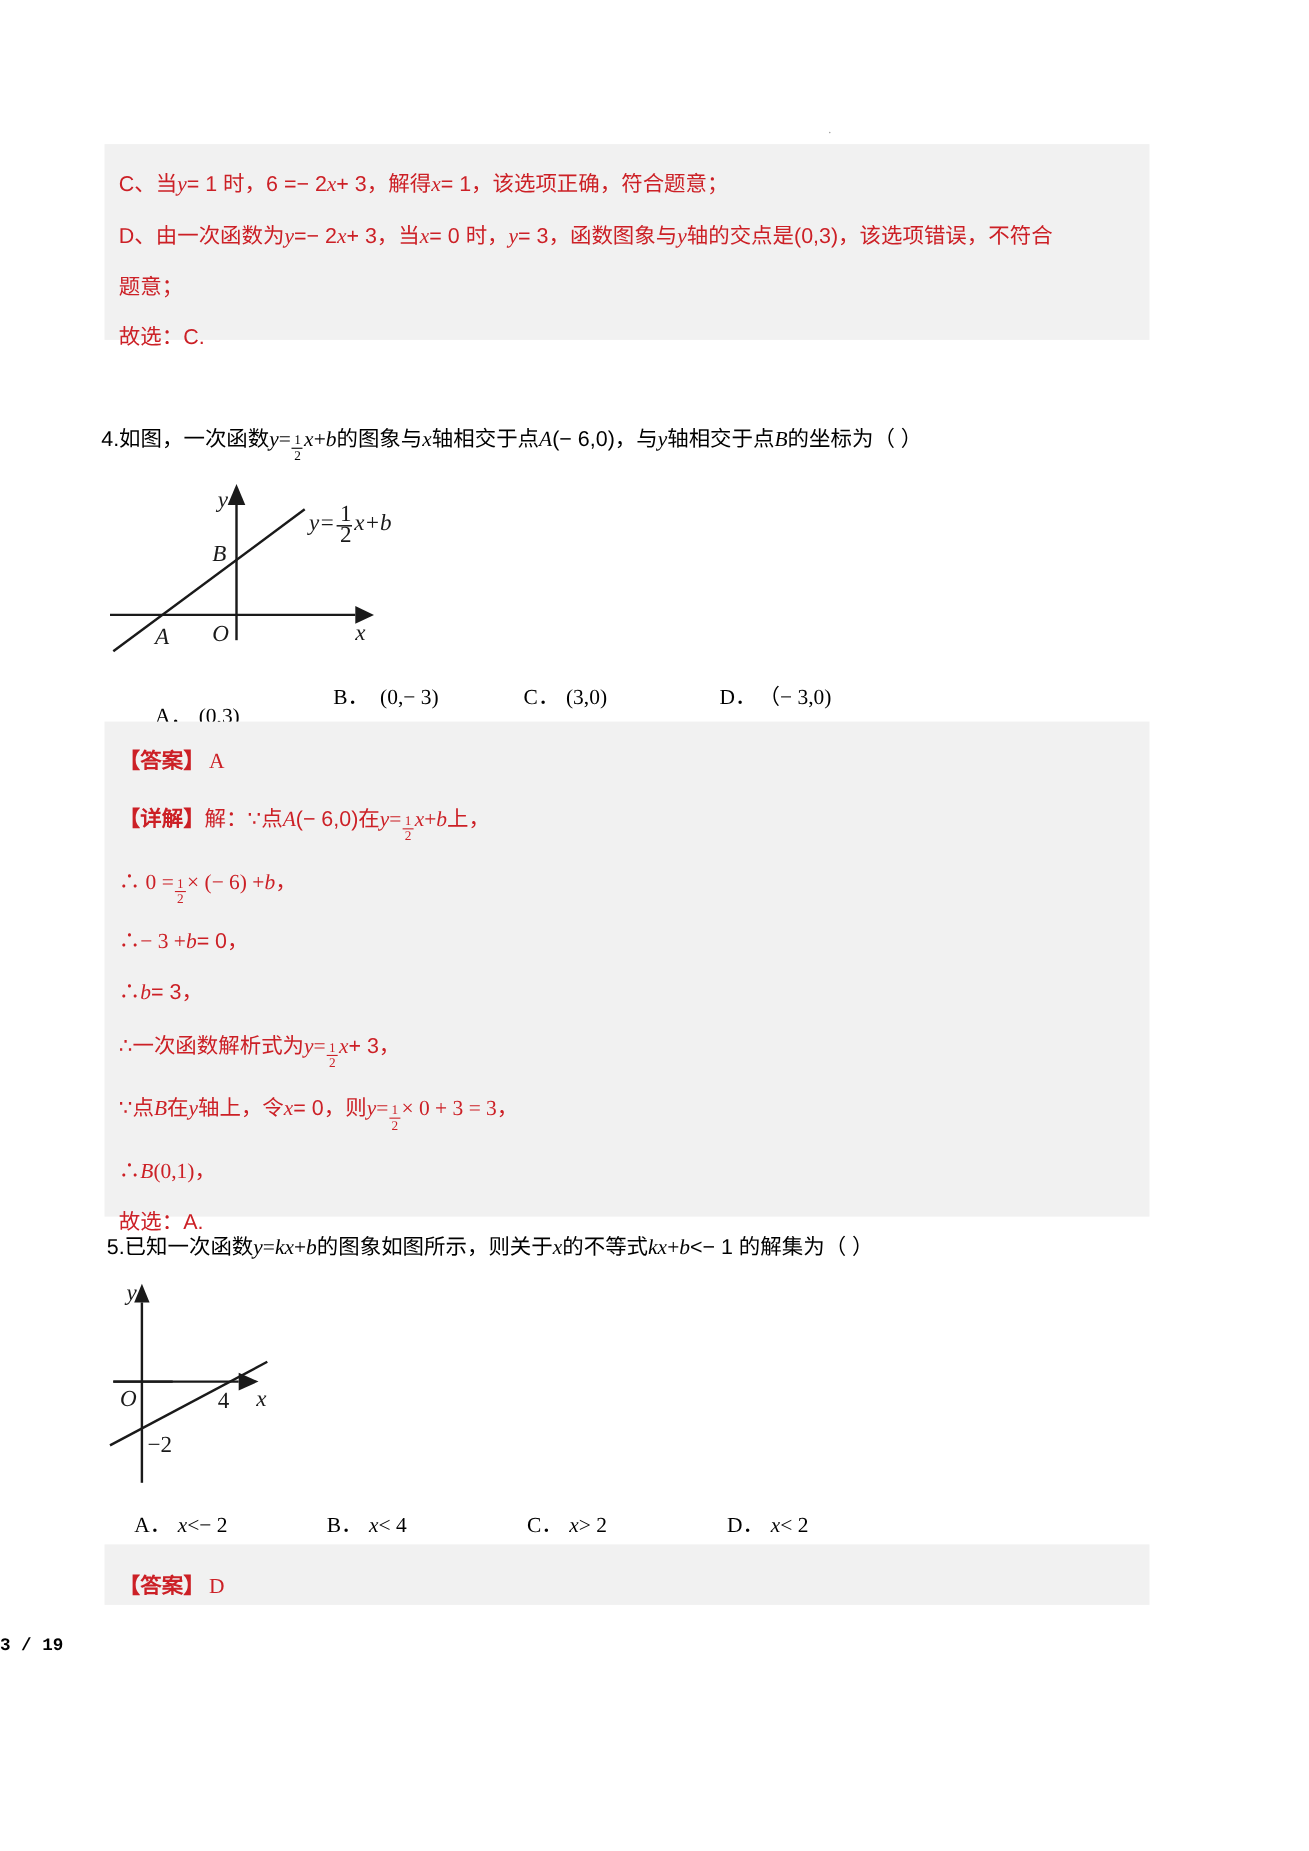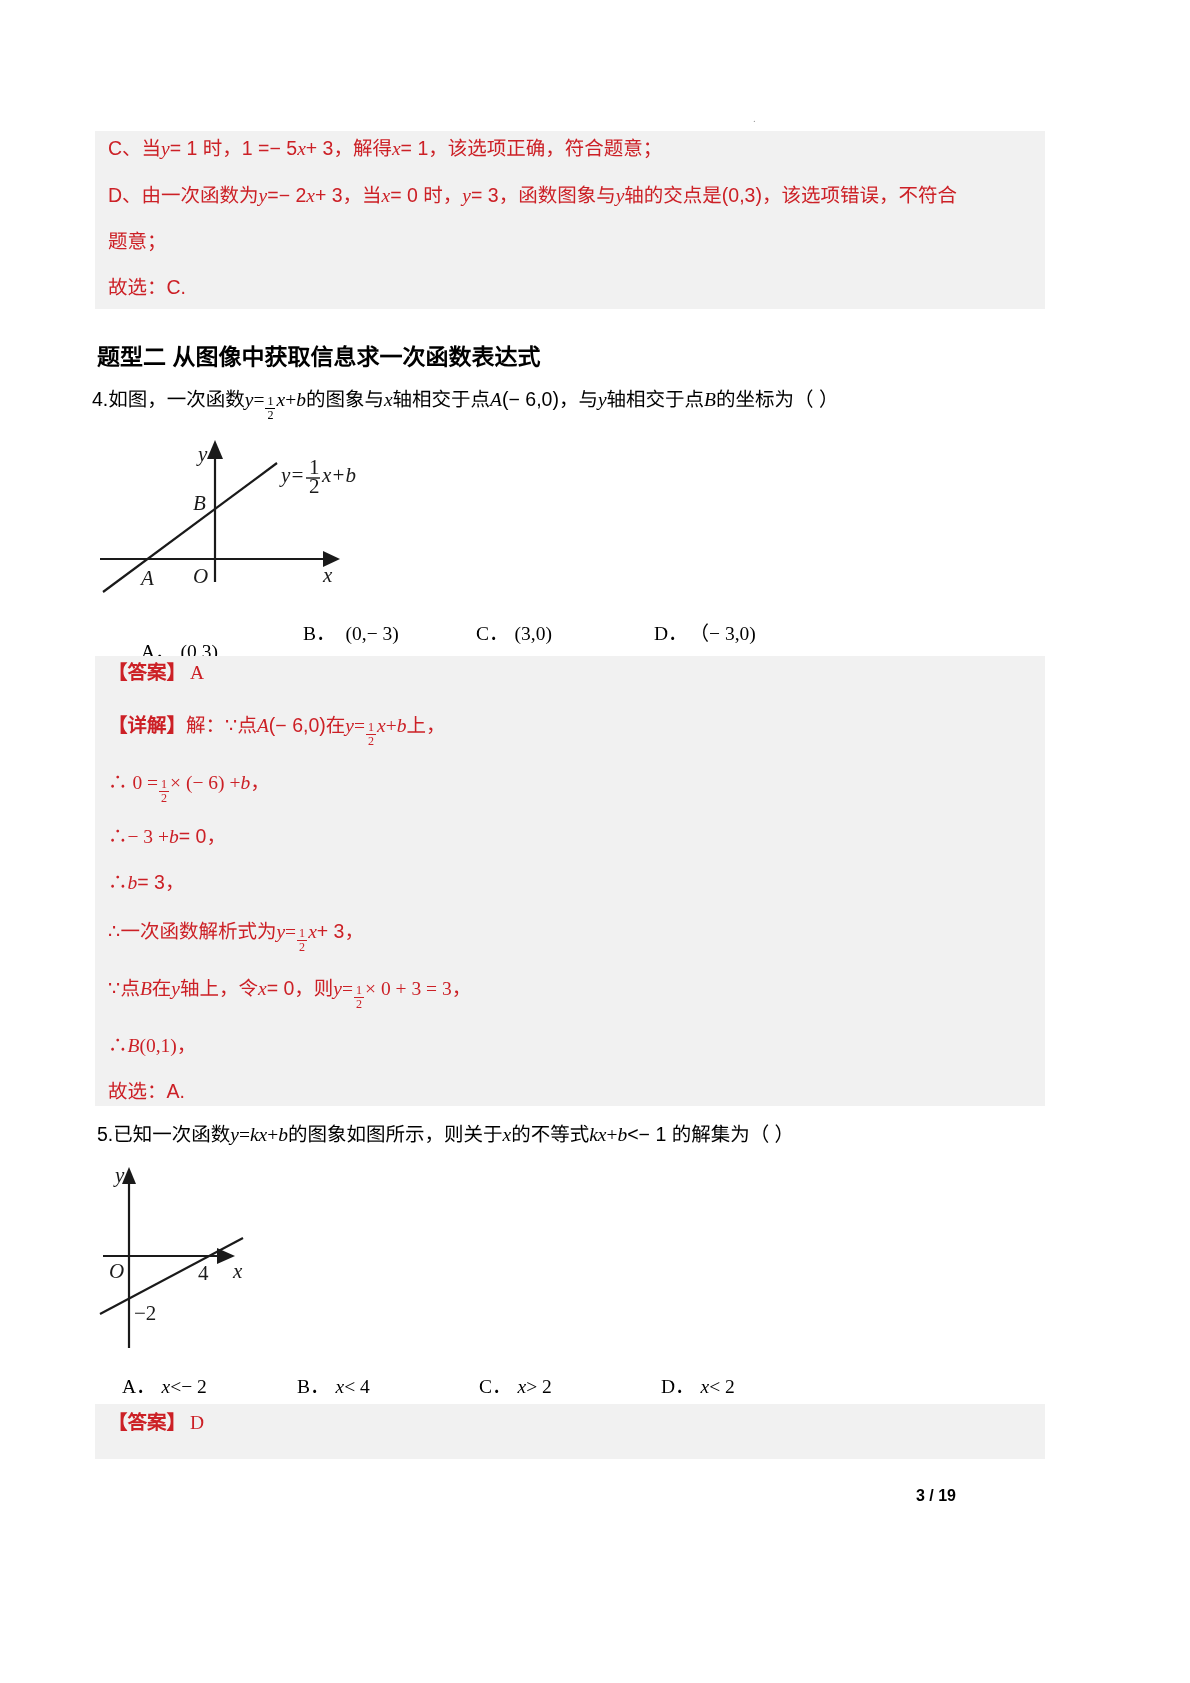--- a/index.html
+++ b/index.html
@@ -6,21 +6,21 @@
   body{
     width:1190px;height:1683px;background:#ffffff;
     font-family:"Liberation Serif","DejaVu Serif",serif;
     color:#000;position:relative;overflow:hidden;
   }
   .page{position:relative;width:1190px;height:1683px;}
 
   
   .blk{position:absolute;}
   .grey-band{background:#f1f1f1;}
-  .red{color:#cc2026;}
+  .red{color:#cc2026;margin-top:20px;}
   .black{color:#000;}
 
   .line{
     font-size:19.5px;line-height:1;white-space:nowrap;
     display:flex;align-items:baseline;
   }
   .ital{font-style:italic;font-family:"Liberation Serif","DejaVu Serif",serif;}
   .cjk{font-family:"Liberation Sans","DejaVu Sans",sans-serif;font-style:normal;}
   .num{font-family:"Liberation Serif","DejaVu Serif",serif;font-style:normal;}
 
@@ -38,22 +38,22 @@
     font-family:"Liberation Sans","DejaVu Sans",sans-serif;
     font-weight:bold;font-size:23px;color:#000;white-space:nowrap;
   }
 
   
   .opts{position:absolute;display:flex;font-size:19.5px;white-space:nowrap;}
   .opts .opt{display:flex;align-items:baseline;}
 
   
   .footer{
-    position:absolute;left:0;width:956px;text-align:right;
-    font-family:Liberation Sans, sans-serif;
+    position:absolute;left:0;width:956px;text-align:left;
+    font-family:Liberation Mono, monospace;
     font-size:16px;font-weight:bold;color:#000;
   }
   .dot-mark{position:absolute;color:#9a9a9a;font-size:11px;}
 
   
   .watermark{
     position:absolute;color:#e9e9e9;font-size:26px;letter-spacing:2px;
     font-family:"Liberation Sans","DejaVu Sans",sans-serif;
     user-select:none;white-space:nowrap;
   }
@@ -71,21 +71,21 @@
 
 <div class="page">
 
   <div class="dot-mark" style="left:753px;top:112px;">.</div>
 
   <div class="blk grey-band" style="left:95px;top:131px;width:950px;height:178px;"></div>
 
   <div class="blk line red" style="left:108px;top:139px;">
     <span class="cjk">C、当 </span>
       <span class="ital">y</span>
-      <span class="cjk"> = 1 时，1 =− 5</span>
+      <span class="cjk"> = 1 时，6 =− 2</span>
       <span class="ital">x</span>
       <span class="cjk"> + 3，解得 </span>
       <span class="ital">x</span>
       <span class="cjk"> = 1，该选项正确，符合题意；</span>
   </div>
 
   <div class="blk line red" style="left:108px;top:186px;text-align:right;">
     <span class="cjk">D、由一次函数为 </span>
       <span class="ital">y</span>
       <span class="cjk"> =− 2</span>
@@ -100,21 +100,20 @@
   </div>
 
   <div class="blk line red" style="left:108px;top:232px;">
     <span class="cjk">题意；</span>
   </div>
 
   <div class="blk line red" style="left:108px;top:278px;">
     <span class="cjk">故选：C.</span>
   </div>
 
-  <div class="blk heading" style="left:97px;top:338px;">题型二 从图像中获取信息求一次函数表达式</div>
 
   <div class="blk line black" style="left:92px;top:390px;">
     <span class="cjk">4.如图，一次函数 </span>
       <span class="ital">y</span>
       <span class="num"> = </span>
       <span class="frac">
         <span class="nu">1</span>
         <span class="de">2</span>
       </span>
       <span class="ital">x</span>

